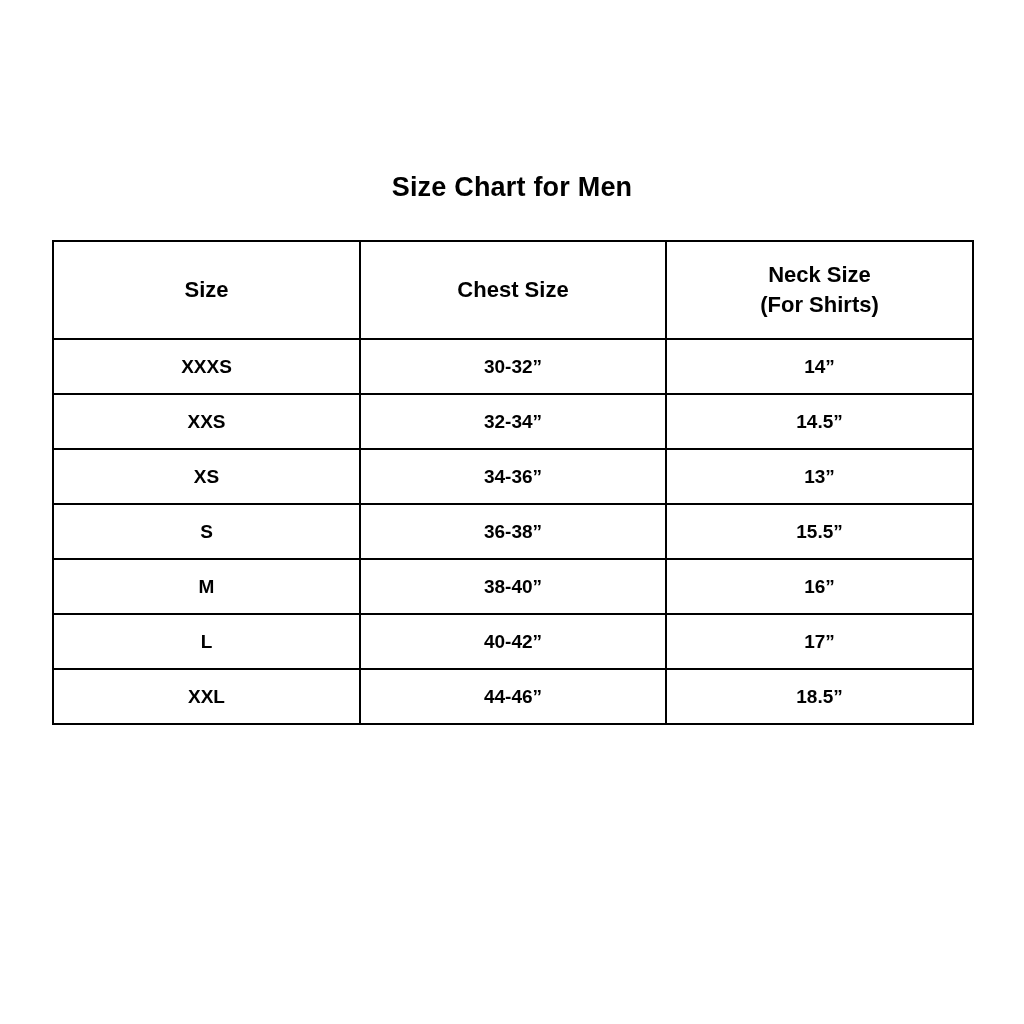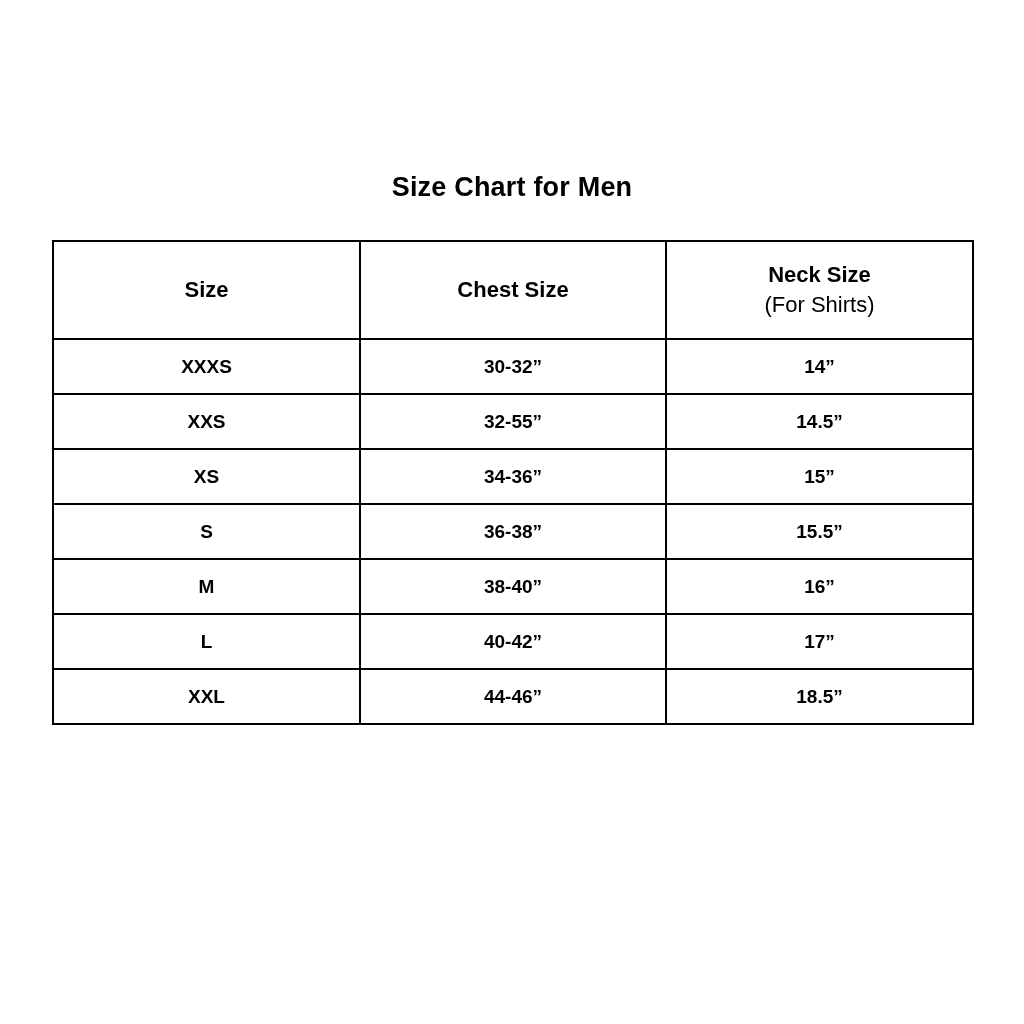--- a/index.html
+++ b/index.html
@@ -56,21 +56,21 @@
   table.size-table col.c2 { width: 306px; }
   table.size-table col.c3 { width: 307px; }
 
   table.size-table thead th {
     height: 96px;
     font-size: 22px;
   }
   table.size-table thead th .sub {
     display: block;
     font-size: 22px;
-    font-weight: normal;
+    font-weight: bold;
   }
   table.size-table tbody td {
     height: 53px;
     margin-left: 36px;
   }
 </style>
 </head>
 <body>
 
 <div class="page">
@@ -98,27 +98,27 @@
       </tr>
     </thead>
     <tbody>
       <tr>
         <td>XXXS</td>
         <td>30-32”</td>
         <td>14”</td>
       </tr>
       <tr>
         <td>XXS</td>
-        <td>32-55”</td>
+        <td>32-34”</td>
         <td>14.5”</td>
       </tr>
       <tr>
         <td>XS</td>
         <td>34-36”</td>
-        <td>15”</td>
+        <td>13”</td>
       </tr>
       <tr>
         <td>S</td>
         <td>36-38”</td>
         <td>15.5”</td>
       </tr>
       <tr>
         <td>M</td>
         <td>38-40”</td>
         <td>16”</td>

